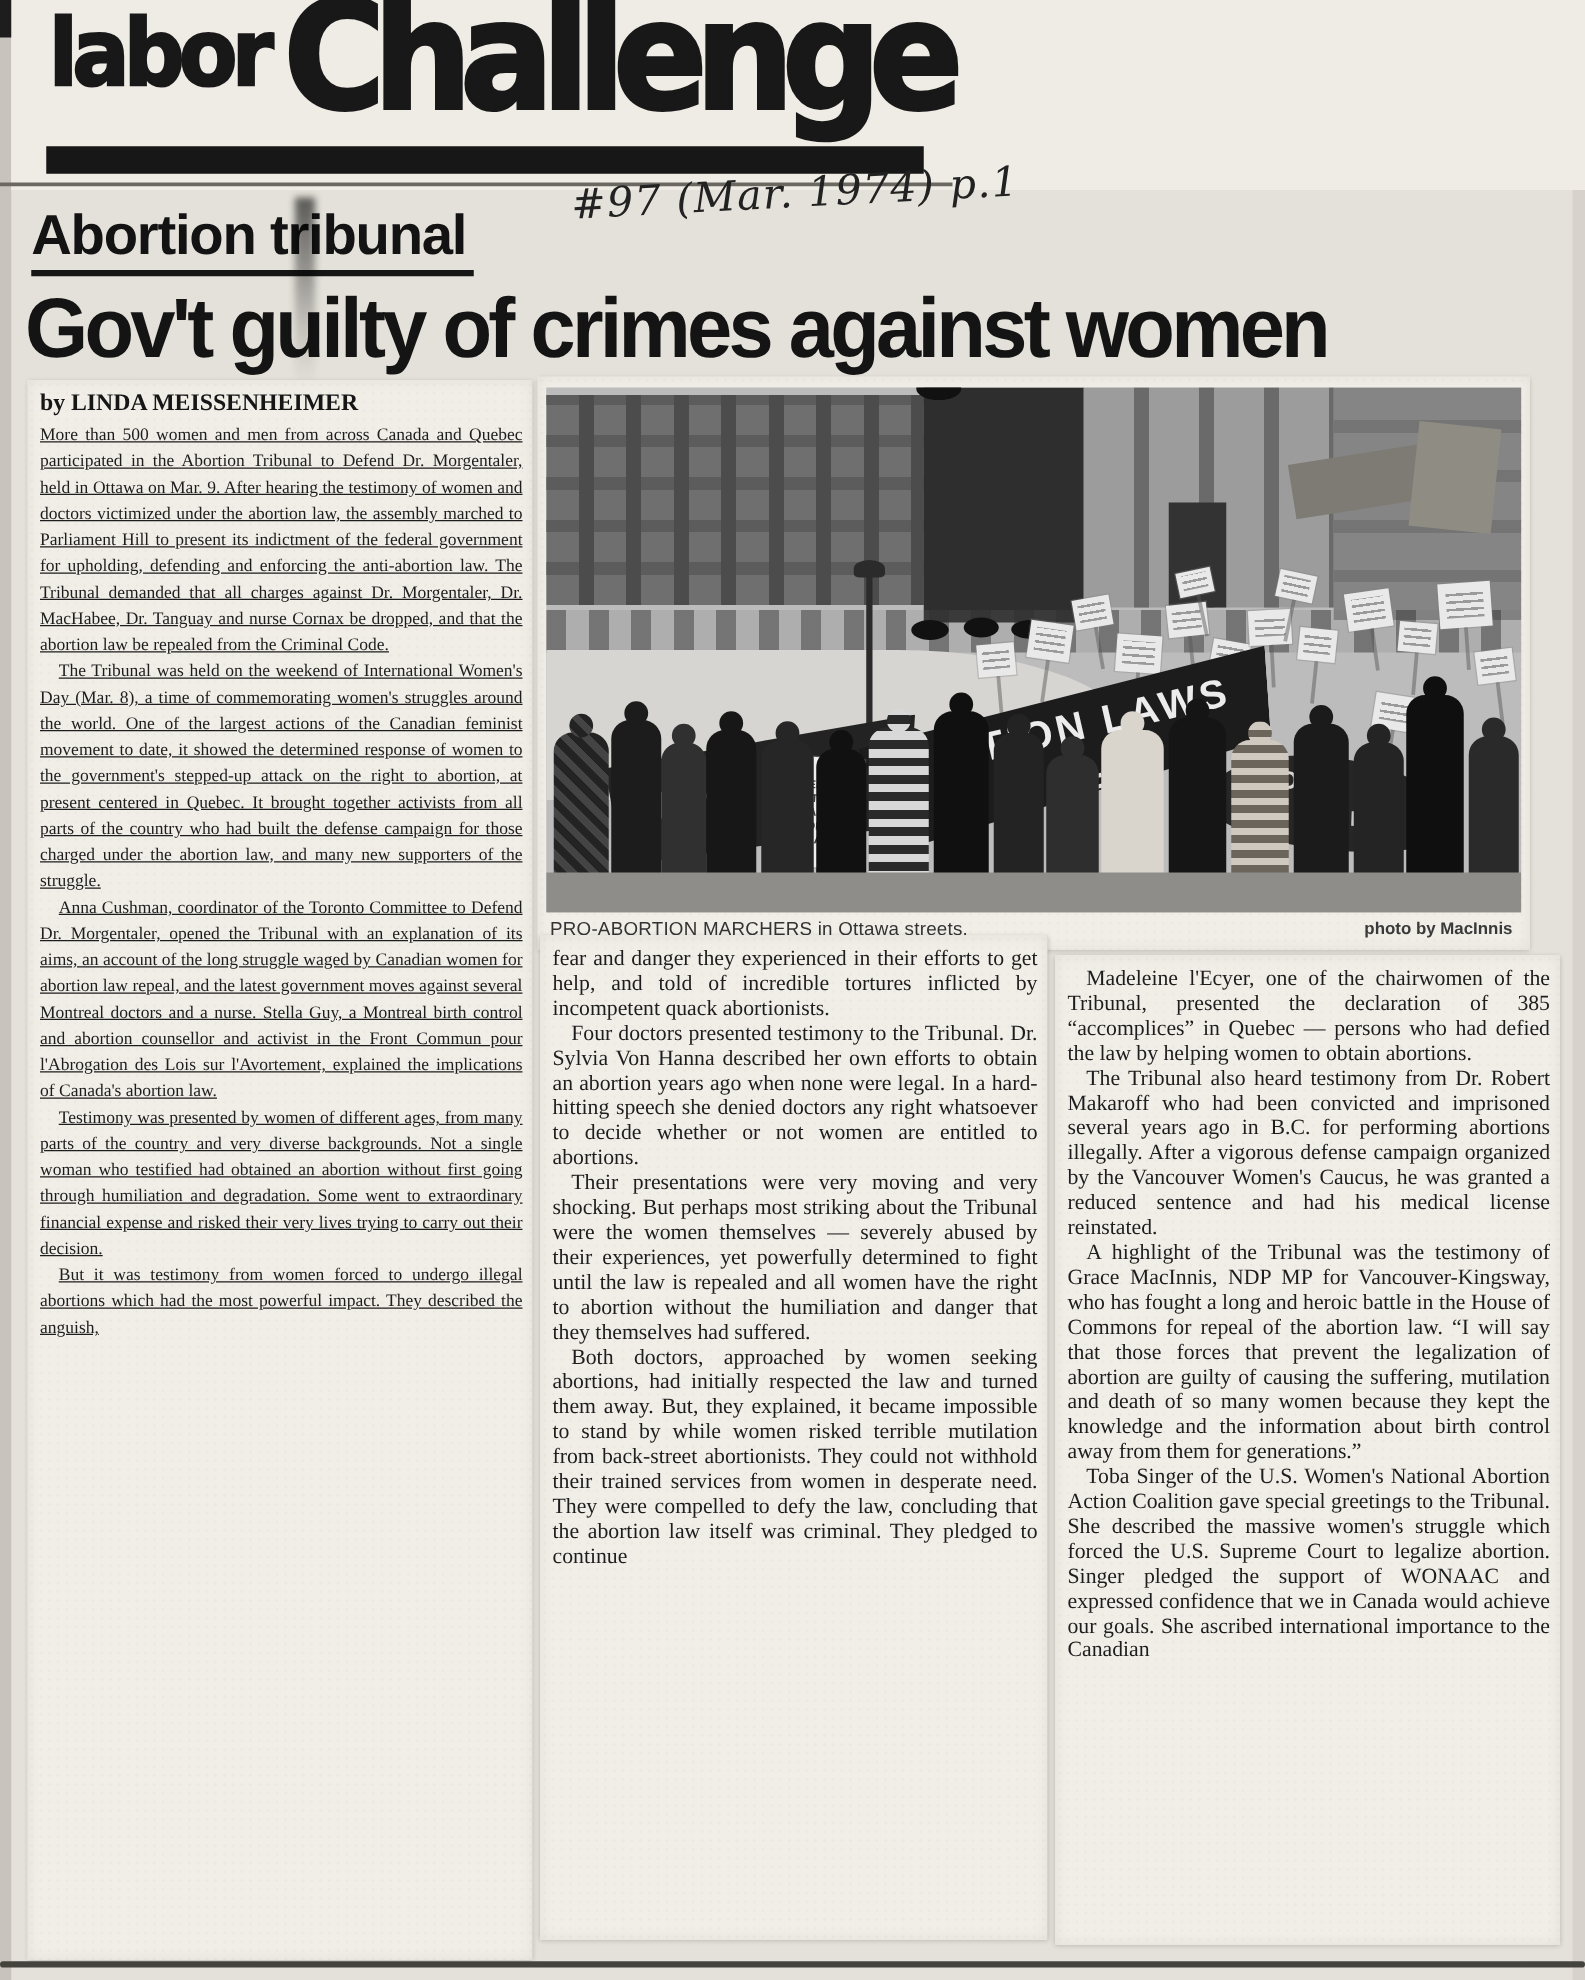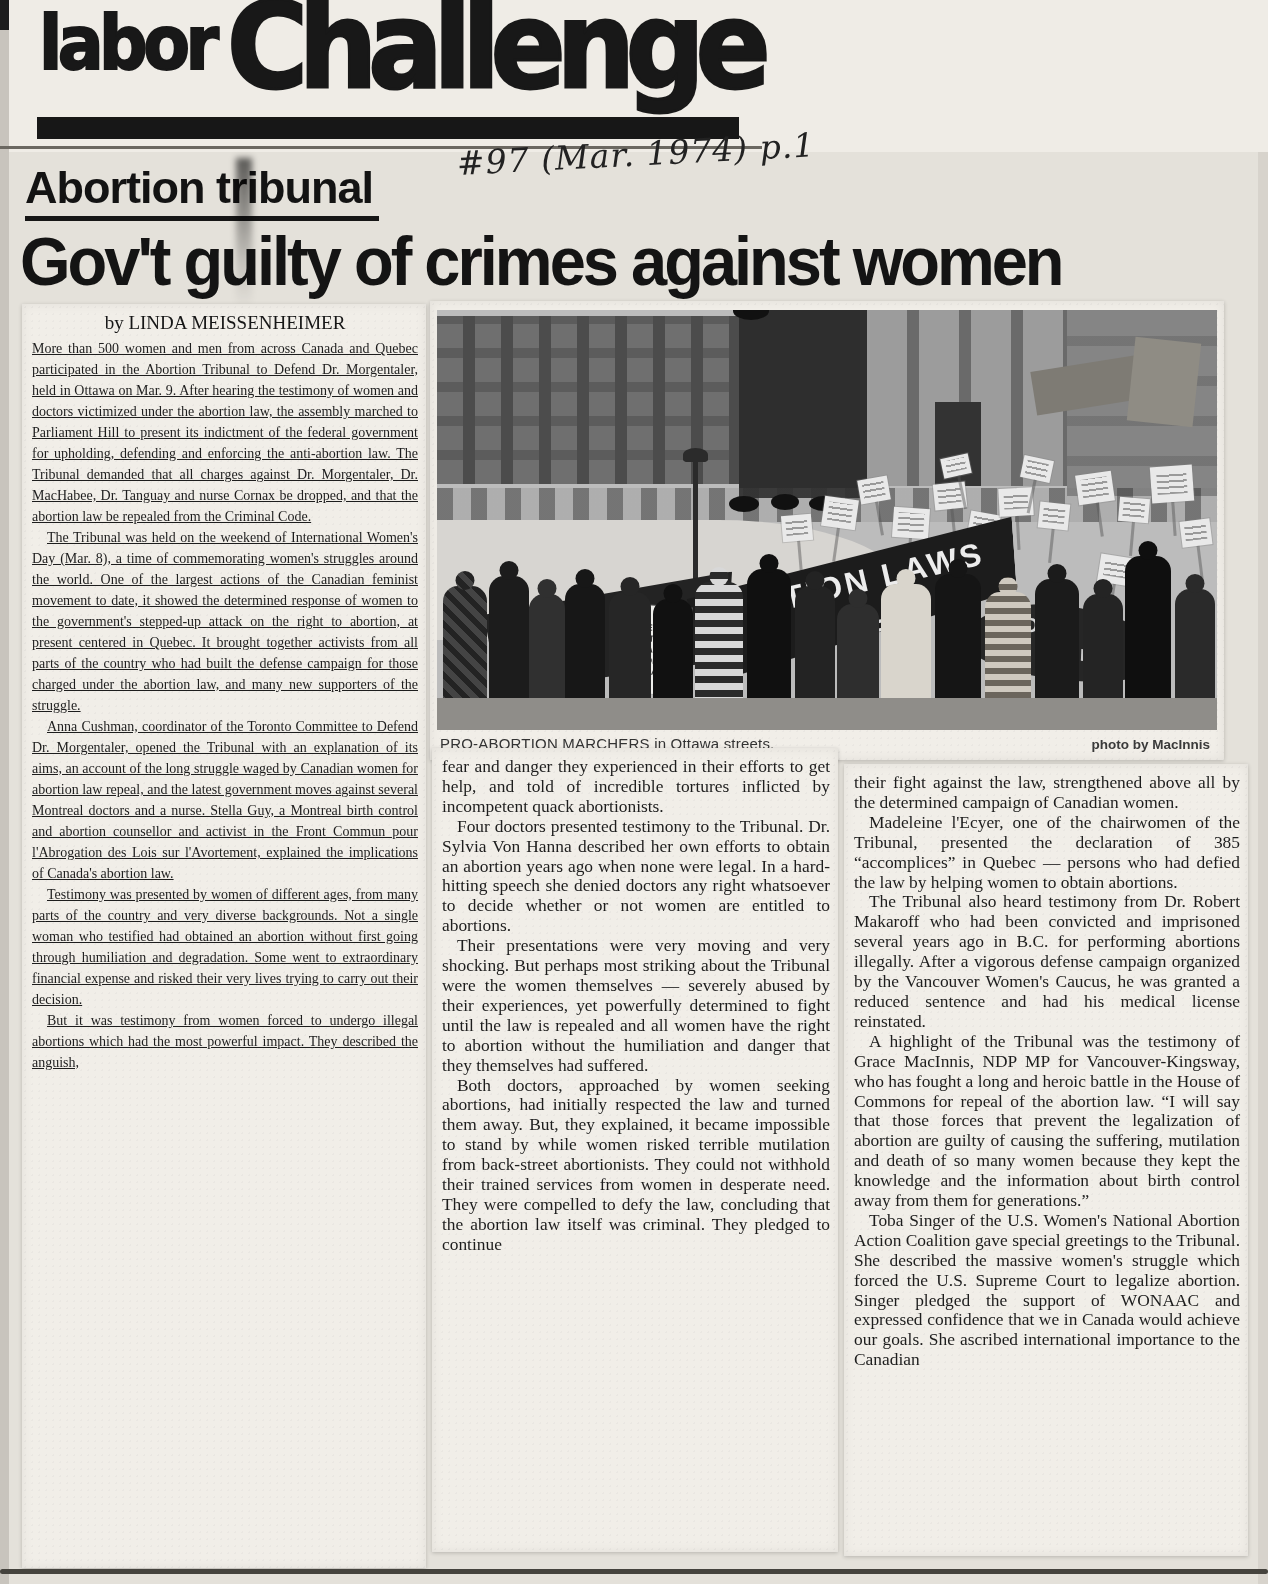--- a/index.html
+++ b/index.html
@@ -32,21 +32,21 @@
           background:linear-gradient(#00000099,#00000022 70%,transparent);filter:blur(3px);}
 
   
   .clip{background:#f1eee8;box-shadow:0 1px 4px #00000033, inset 0 0 12px #00000010;
         background-image:radial-gradient(#00000007 1px,transparent 1px);background-size:7px 7px;}
   .clip-left{left:22px;top:304px;width:404px;height:1264px;padding:8px 0 0 0;box-sizing:border-box;overflow:hidden;}
   .clip-photo{left:430px;top:301px;width:794px;height:459px;overflow:hidden;}
   .clip-mid{left:432px;top:748px;width:406px;height:804px;box-sizing:border-box;overflow:hidden;}
   .clip-right{left:844px;top:764px;width:404px;height:792px;box-sizing:border-box;overflow:hidden;}
 
-  .byline{margin:0 8px 4px 10px;font-size:19px;font-weight:normal;color:#161616;text-align:center;}
+  .byline{margin:0 8px 4px 10px;font-size:19px;font-weight:bold;color:#161616;}
   .col p{margin:0 8px 0 10px;text-align:justify;color:#1d1d1d;text-indent:15px;}
   .col p.first{text-indent:0;}
   .clip-left .col p{font-size:14px;line-height:21px;text-decoration:underline;}
   .clip-mid .col p,.clip-right .col p{font-size:17.4px;line-height:19.9px;}
   .clip-mid .col,.clip-right .col{display:block;padding-top:9px;}
 
   
   .photo{left:7px;top:9px;width:780px;height:420px;position:absolute;background:#bcbcbc;overflow:hidden;}
   .ph{position:absolute;}
   .bld-left{left:0;top:6px;width:302px;height:168px;background:#6f6f6f;
@@ -85,21 +85,21 @@
   .pl{position:absolute;background:#e9e9e9;box-shadow:0 0 0 1px #80808055;
       background-image:repeating-linear-gradient(0deg,#9a9a9a 0 2px,transparent 2px 6px);
       background-size:72% 62%;background-repeat:no-repeat;background-position:50% 42%;}
   .pl::after{content:"";position:absolute;top:100%;left:46%;width:3px;height:34px;background:#55555577;}
 
   .fig{position:absolute;bottom:26px;border-radius:15px 15px 0 0;background:#1f1f1f;}
   .fig::before{content:"";position:absolute;top:-15px;left:50%;transform:translateX(-50%);
                width:19px;height:19px;border-radius:50%;background:inherit;}
   .ground{left:0;top:388px;width:780px;height:32px;background:#8f8d89;}
 
-  .caption-row{position:absolute;left:10px;top:434px;width:774px;display:flex;justify-content:space-between;align-items:flex-end;}
+  .caption-row{position:absolute;left:10px;top:434px;width:774px;display:flex;justify-content:space-between;align-items:flex-start;}
   .caption{font-family:"Liberation Sans",sans-serif;font-size:15px;color:#333;letter-spacing:.2px;}
   .credit{font-family:"Liberation Sans",sans-serif;font-size:13.5px;font-weight:bold;color:#3a3a3a;margin-right:4px;}
 </style>
 </head>
 <body>
 
 <div class="abs edge-left"></div>
 <div class="abs edge-right"></div>
 <div class="abs corner-notch"></div>
 <div class="abs corner-dot"></div>
@@ -213,21 +213,20 @@
   <div class="col">
     <p class="first">fear and danger they experienced in their efforts to get help, and told of incredible tortures inflicted by incompetent quack abortionists.</p>
     <p>Four doctors presented testimony to the Tribunal. Dr. Sylvia Von Hanna described her own efforts to obtain an abortion years ago when none were legal. In a hard-hitting speech she denied doctors any right whatsoever to decide whether or not women are entitled to abortions.</p>
     <p>Their presentations were very moving and very shocking. But perhaps most striking about the Tribunal were the women themselves — severely abused by their experiences, yet powerfully determined to fight until the law is repealed and all women have the right to abortion without the humiliation and danger that they themselves had suffered.</p>
     <p>Both doctors, approached by women seeking abortions, had initially respected the law and turned them away. But, they explained, it became impossible to stand by while women risked terrible mutilation from back-street abortionists. They could not withhold their trained services from women in desperate need. They were compelled to defy the law, concluding that the abortion law itself was criminal. They pledged to continue</p>
   </div>
 </div>
 
 <div class="abs clip clip-right">
   <div class="col">
-    <p class="first">their fight against the law, strengthened above all by the determined campaign of Canadian women.</p>
     <p>Madeleine l'Ecyer, one of the chairwomen of the Tribunal, presented the declaration of 385 “accomplices” in Quebec — persons who had defied the law by helping women to obtain abortions.</p>
     <p>The Tribunal also heard testimony from Dr. Robert Makaroff who had been convicted and imprisoned several years ago in B.C. for performing abortions illegally. After a vigorous defense campaign organized by the Vancouver Women's Caucus, he was granted a reduced sentence and had his medical license reinstated.</p>
     <p>A highlight of the Tribunal was the testimony of Grace MacInnis, NDP MP for Vancouver-Kingsway, who has fought a long and heroic battle in the House of Commons for repeal of the abortion law. “I will say that those forces that prevent the legalization of abortion are guilty of causing the suffering, mutilation and death of so many women because they kept the knowledge and the information about birth control away from them for generations.”</p>
     <p>Toba Singer of the U.S. Women's National Abortion Action Coalition gave special greetings to the Tribunal. She described the massive women's struggle which forced the U.S. Supreme Court to legalize abortion. Singer pledged the support of WONAAC and expressed confidence that we in Canada would achieve our goals. She ascribed international importance to the Canadian</p>
   </div>
 </div>
 
 <div class="abs bottom-rule"></div>
 
 </body></html>

